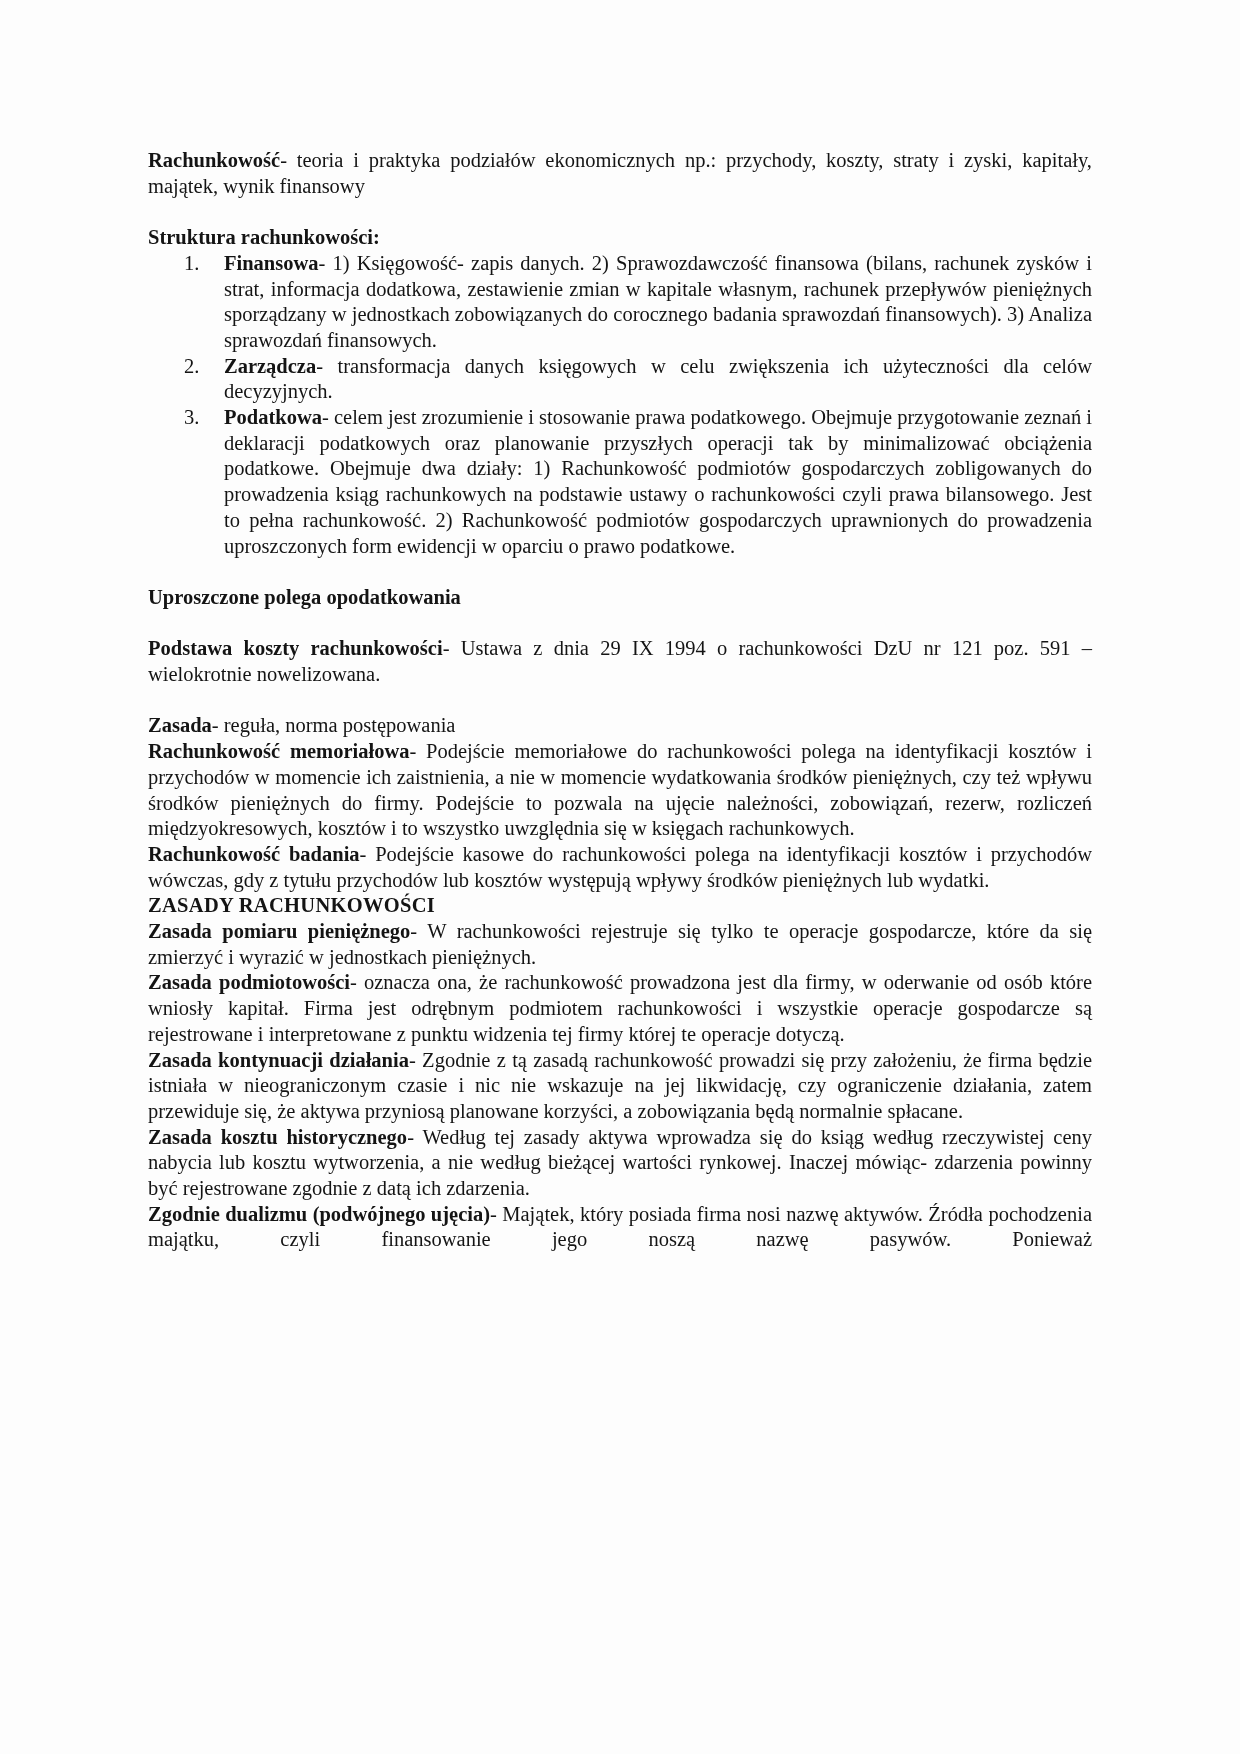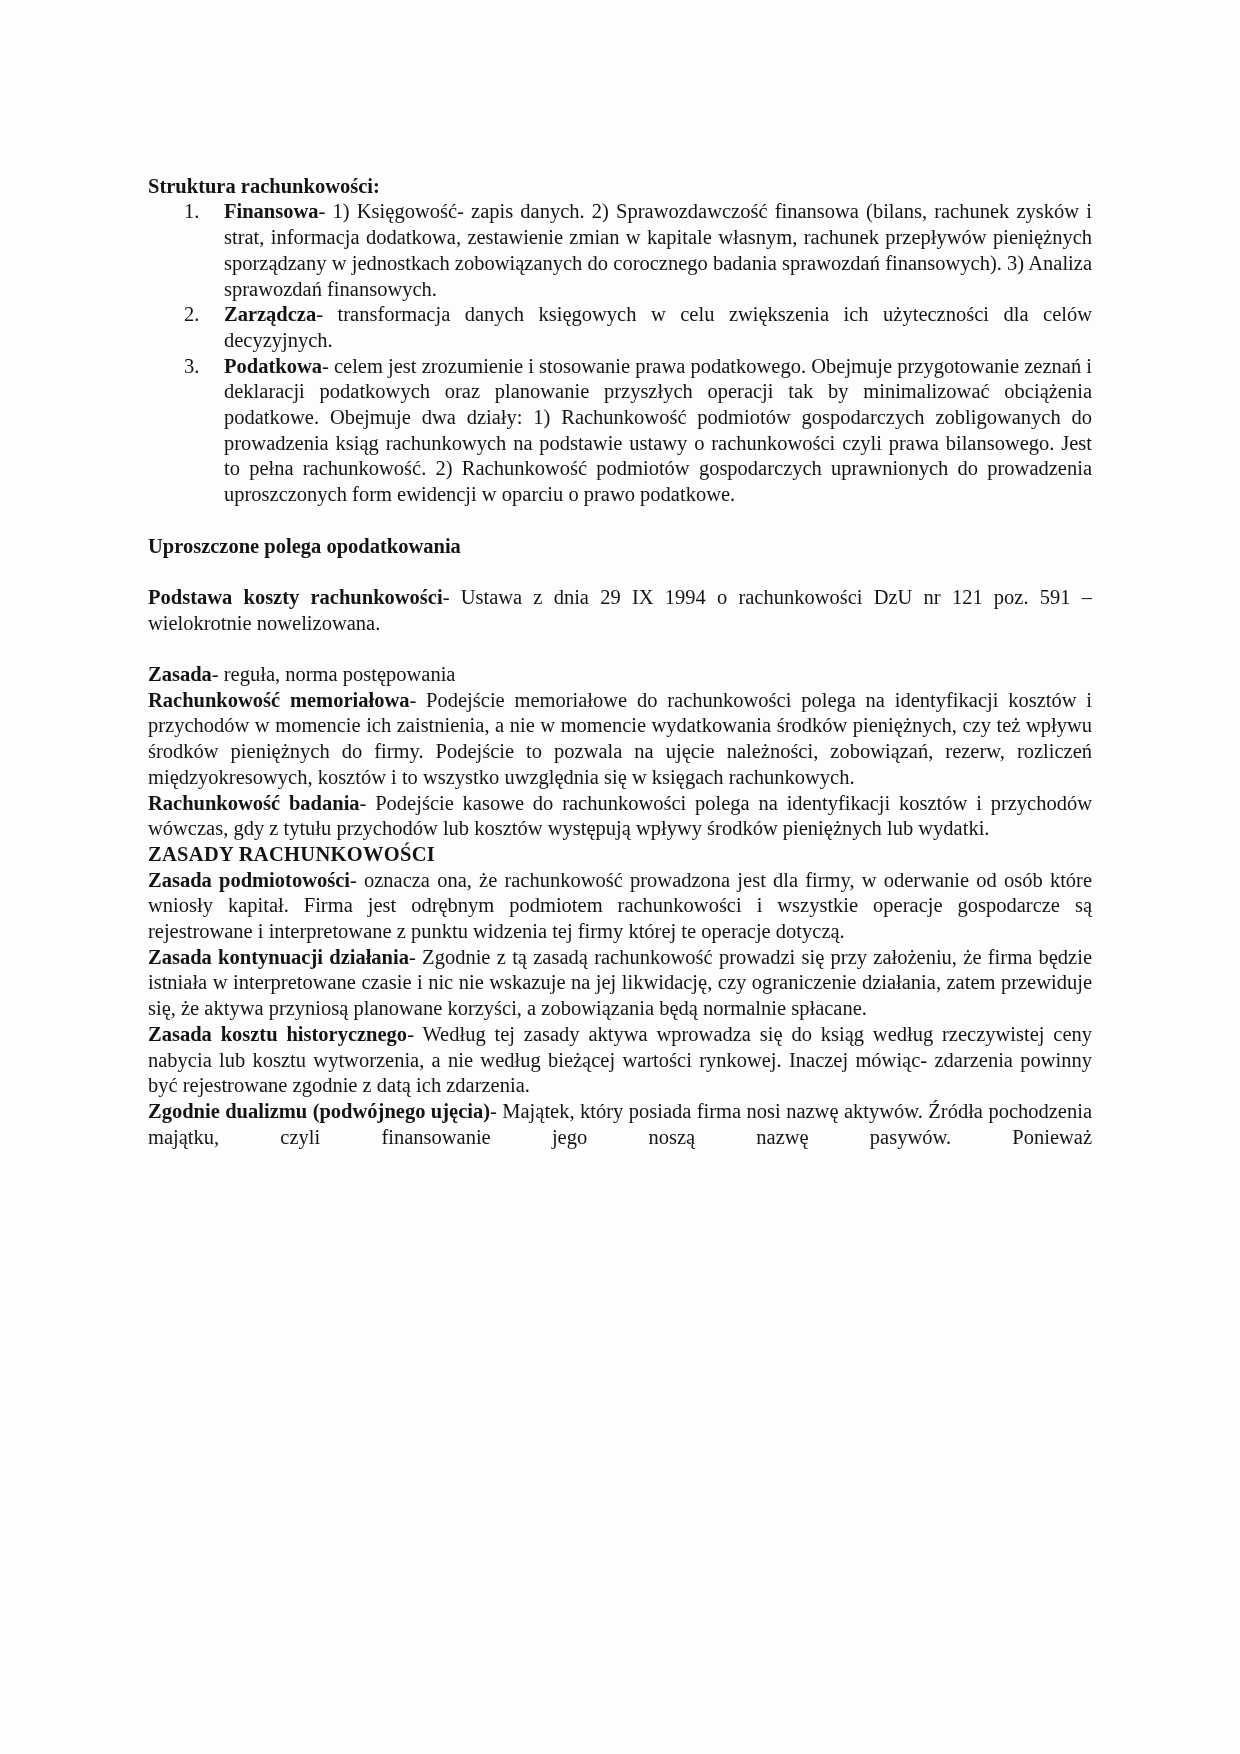--- a/index.html
+++ b/index.html
@@ -33,20 +33,21 @@
   ol.struct li .num {
     position: absolute; left: 36px; top: 0;
   }
   .caps { font-weight: bold; letter-spacing: 0.3px; }
 </style>
 </head>
 <body>
 
 <div class="page">
 
+  <p class="last-left"><b>Rachunkowość</b><span>- teoria i praktyka podziałów ekonomicznych np.: przychody, koszty, straty i zyski, kapitały, majątek, wynik finansowy</span></p>
 
   <div class="gap"></div>
 
   <p class="heading">Struktura rachunkowości:</p>
 
   <ol class="struct">
     <li class="last-left">
       <span class="num">1.</span>
       <b>Finansowa</b><span>- 1) Księgowość- zapis danych. 2) Sprawozdawczość finansowa (bilans, rachunek zysków i strat, informacja dodatkowa, zestawienie zmian w kapitale własnym, rachunek przepływów pieniężnych sporządzany w jednostkach zobowiązanych do corocznego badania sprawozdań finansowych). 3) Analiza sprawozdań finansowych.</span>
     </li>
@@ -69,18 +70,19 @@
   <p class="last-left"><b>Podstawa koszty rachunkowości</b><span>- Ustawa z dnia 29 IX 1994 o rachunkowości DzU nr 121 poz. 591 – wielokrotnie nowelizowana.</span></p>
 
   <div class="gap"></div>
 
   <p class="last-left"><b>Zasada</b><span>-  reguła, norma postępowania</span></p>
   <p class="last-left"><b>Rachunkowość memoriałowa</b><span>- Podejście memoriałowe do rachunkowości polega na identyfikacji kosztów i przychodów w momencie ich zaistnienia, a nie w momencie wydatkowania środków pieniężnych, czy też wpływu środków pieniężnych do firmy. Podejście to pozwala na ujęcie należności, zobowiązań, rezerw, rozliczeń międzyokresowych, kosztów i to wszystko uwzględnia się w księgach rachunkowych.</span></p>
   <p class="last-left"><b>Rachunkowość badania</b><span>- Podejście kasowe do rachunkowości polega na identyfikacji kosztów i przychodów wówczas, gdy z tytułu przychodów lub kosztów występują wpływy środków pieniężnych lub wydatki.</span></p>
 
   <p class="caps">ZASADY RACHUNKOWOŚCI</p>
 
+  <p class="last-left"><b>Zasada pomiaru pieniężnego</b><span>-  W rachunkowości rejestruje się tylko te operacje gospodarcze, które da się zmierzyć i wyrazić w jednostkach pieniężnych.</span></p>
   <p class="last-left"><b>Zasada podmiotowości</b><span>- oznacza ona, że rachunkowość prowadzona jest dla firmy, w oderwanie od osób które wniosły kapitał. Firma jest odrębnym podmiotem rachunkowości i wszystkie operacje gospodarcze są rejestrowane i interpretowane z punktu widzenia tej firmy której te operacje dotyczą.</span></p>
-  <p class="last-left"><b>Zasada kontynuacji działania</b><span>- Zgodnie z tą zasadą rachunkowość prowadzi się przy założeniu, że firma będzie istniała w interpretowane czasie i nic nie wskazuje na jej likwidację, czy ograniczenie działania, zatem przewiduje się, że aktywa przyniosą planowane korzyści, a zobowiązania będą normalnie spłacane.</span></p>
+  <p class="last-left"><b>Zasada kontynuacji działania</b><span>- Zgodnie z tą zasadą rachunkowość prowadzi się przy założeniu, że firma będzie istniała w nieograniczonym czasie i nic nie wskazuje na jej likwidację, czy ograniczenie działania, zatem przewiduje się, że aktywa przyniosą planowane korzyści, a zobowiązania będą normalnie spłacane.</span></p>
   <p class="last-left"><b>Zasada kosztu historycznego</b><span>- Według tej zasady aktywa wprowadza się do ksiąg według rzeczywistej ceny nabycia lub kosztu wytworzenia, a nie według bieżącej wartości rynkowej. Inaczej mówiąc- zdarzenia powinny być rejestrowane zgodnie z datą ich zdarzenia.</span></p>
   <p style="text-align-last: justify;"><b>Zgodnie dualizmu (podwójnego ujęcia)</b><span>- Majątek, który posiada firma nosi nazwę aktywów. Źródła pochodzenia majątku, czyli finansowanie jego noszą nazwę pasywów. Ponieważ</span></p>
 
 </div>
 
 </body></html>

